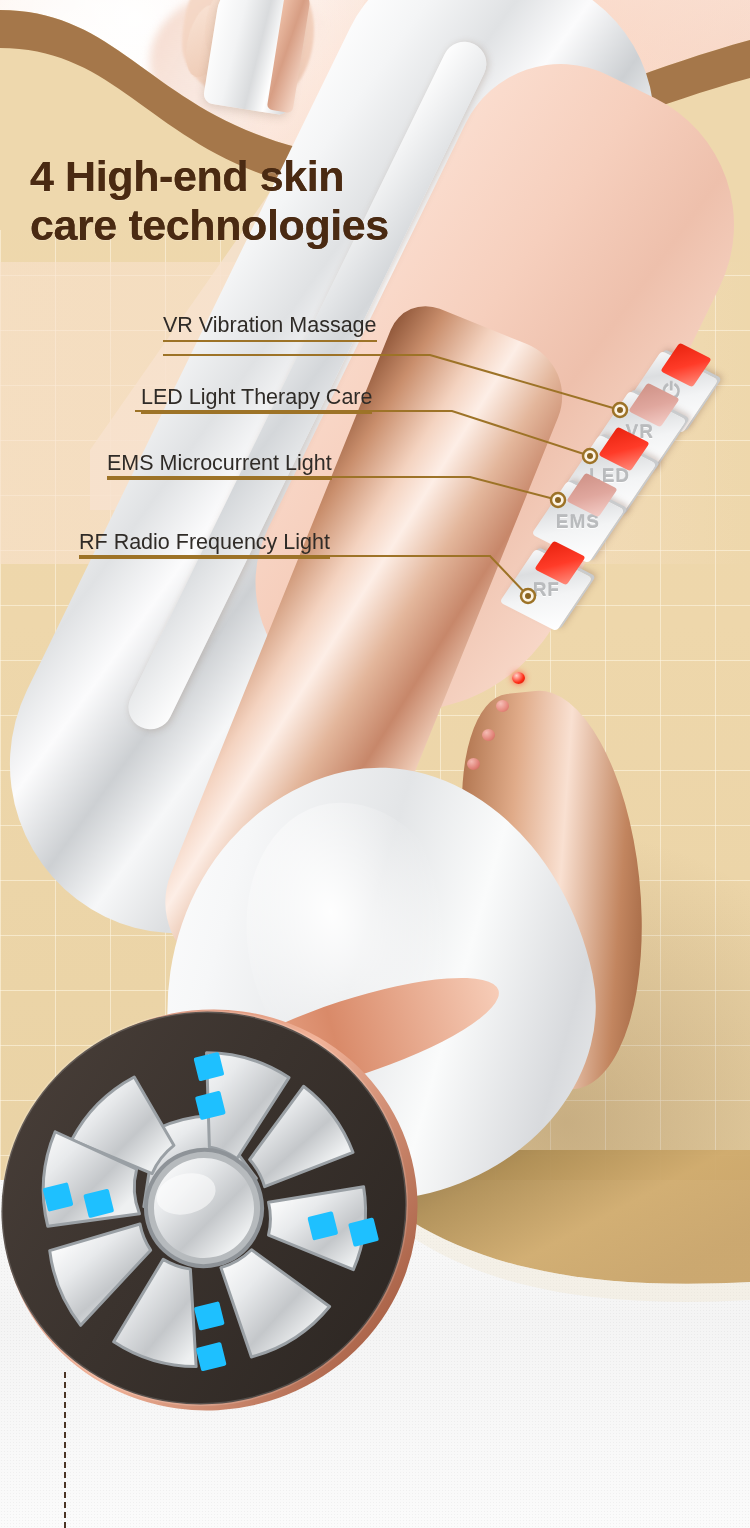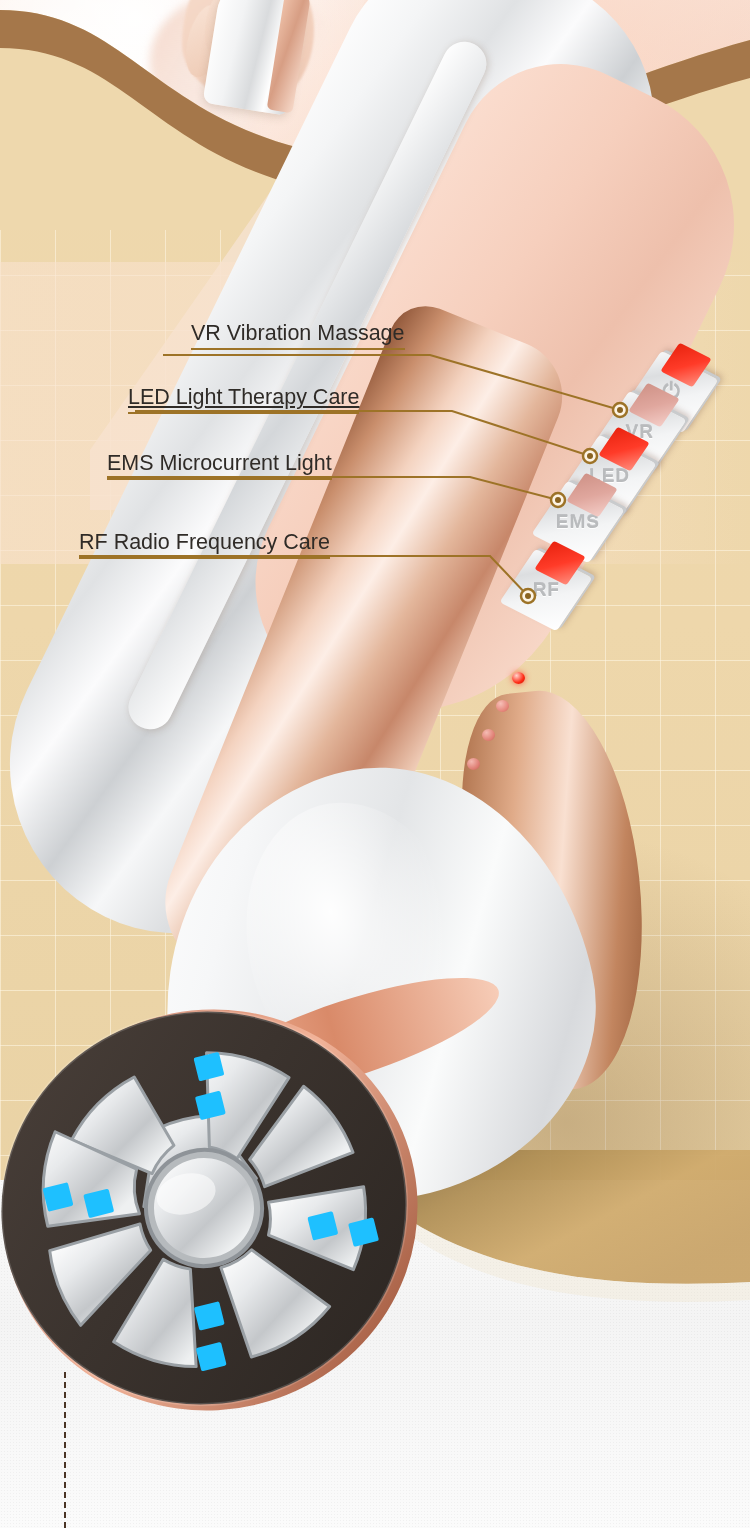--- a/index.html
+++ b/index.html
@@ -125,22 +125,22 @@
   .feature {
     position:absolute; z-index:7;
     font-size:21.5px; line-height:26px; color:#2f2b27;
     white-space:nowrap;
     padding-bottom:4px;
   }
   .feature .rule {
     position:absolute; left:0; right:0; bottom:0; height:2px;
     background:#9d7327;
   }
-  .f0 { left:163px; top:320px;margin-left:28px; }
-  .f1 { left:128px; top:384px;text-decoration:underline; }
+  .f0 { left:163px; top:312px; }
+  .f1 { left:141px; top:384px; }
   .f2 { left:107px; top:450px; }
   .f3 { left:79px;  top:529px; }
 
   
   .leaders { position:absolute; left:0; top:0; width:750px; height:1528px; z-index:7; pointer-events:none; }
 
   
   .device { position:absolute; left:0; top:0; width:750px; height:1528px; z-index:5; }
 
   
@@ -402,20 +402,22 @@
         <stop offset="0%" stop-color="#7a6038"></stop>
         <stop offset="38%" stop-color="#b08f55"></stop>
         <stop offset="70%" stop-color="#d0ab6d"></stop>
         <stop offset="100%" stop-color="#c9a469"></stop>
       </linearGradient>
     </defs>
     <path d="M330,0 C420,110 560,142 750,132 L750,0 Z" fill="url(#goldG)" opacity="0.95"></path>
     <path d="M352,36 C440,132 570,160 750,150 L750,132 C560,142 420,110 330,0 Z" fill="#efe0c3" opacity="0.30"></path>
   </svg>
 
+  <div class="heading">4 High-end skin
+care technologies</div>
 
   <svg class="leaders" viewBox="0 0 750 1528">
     <g stroke="#9d7327" stroke-width="2" fill="none">
       <path d="M163,355 L430,355 L620,410"></path>
       <path d="M135,411 L452,411 L590,456"></path>
       <path d="M107,477 L470,477 L558,500"></path>
       <path d="M79,556  L490,556 L528,596"></path>
     </g>
     <g fill="#fdf4e4" stroke="#9d7327" stroke-width="2.5">
       <circle cx="620" cy="410" r="7"></circle>
@@ -437,19 +439,19 @@
   </div>
   <div class="feature f1">
     <span>LED Light Therapy Care</span>
     <span class="rule"></span>
   </div>
   <div class="feature f2">
     <span>EMS Microcurrent Light</span>
     <span class="rule"></span>
   </div>
   <div class="feature f3">
-    <span>RF Radio Frequency Care</span>
+    <span>RF Radio Frequency Light</span>
     <span class="rule"></span>
   </div>
 
   <div class="dashed-line"></div>
 
 </div>
 
 </body></html>

